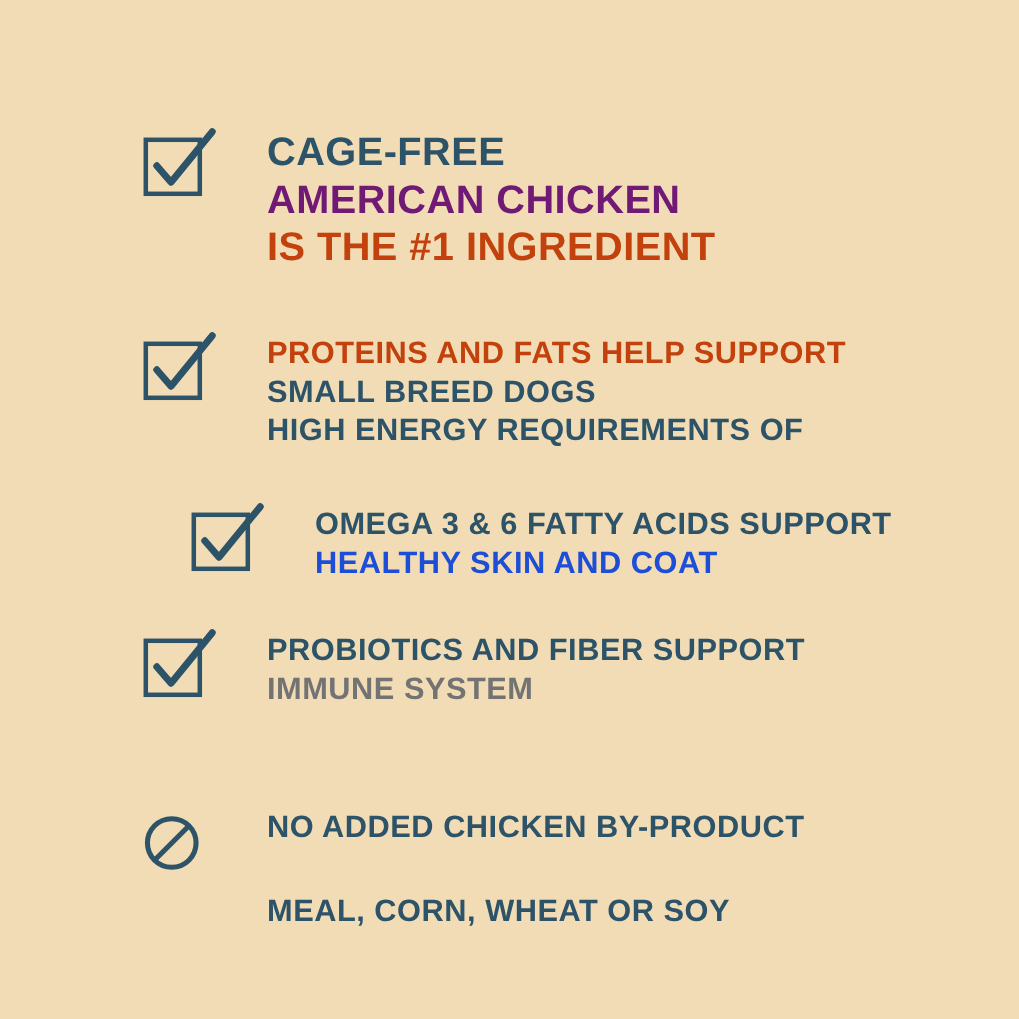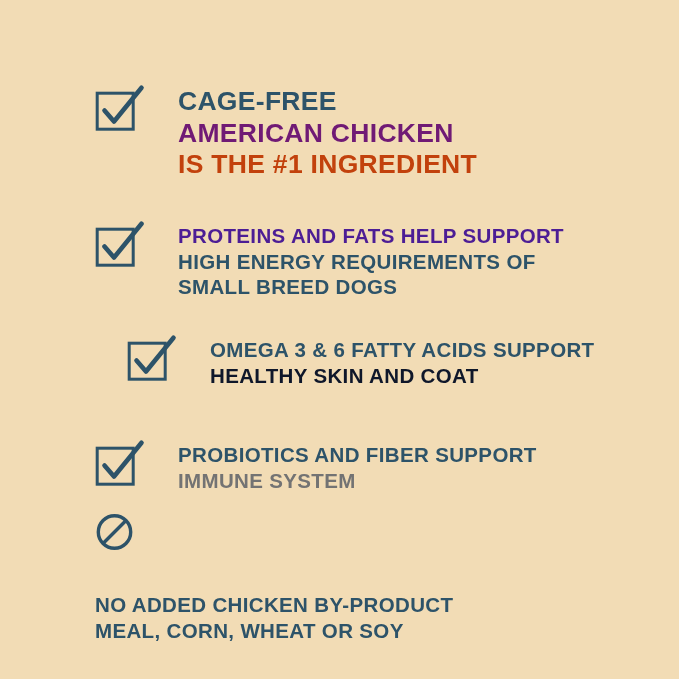--- a/index.html
+++ b/index.html
@@ -77,22 +77,22 @@
   .row-sub .text-cell .benefit-line {
     font-size: 20.5px;
     line-height: 25.5px;
     letter-spacing: 0.35px;
   }
 
   
   #row-0 { top: 86px; }
   #row-1 { top: 222px; }
   #row-2 { top: 336px; padding-left: 32px; }
-  #row-3 { top: 441px; }
-  #row-4 { top: 508px; flex-direction: column; }
+  #row-3 { top: 420px; }
+  #row-4 { top: 538px; }
 </style>
 </head>
 <body style="background: rgb(242, 220, 181);">
 
 <div id="panel" style="background: rgb(242, 220, 181);">
   <ul id="benefit-list">
 
     <li class="benefit-row row-hero" id="row-0">
       <span class="icon-cell">
         <svg width="50" height="46" viewBox="0 0 50 46" aria-hidden="true">
@@ -108,36 +108,36 @@
     </li>
 
     <li class="benefit-row row-sub" id="row-1">
       <span class="icon-cell">
         <svg width="50" height="46" viewBox="0 0 50 46" aria-hidden="true">
           <rect x="2.2" y="7.2" width="36" height="36" fill="none" stroke="#2d5369" stroke-width="3.0"></rect>
           <path d="M 9.5 24.5 L 19.0 35.5 L 46.5 1.8" fill="none" stroke="#2d5369" stroke-width="4.6" stroke-linecap="round" stroke-linejoin="round"></path>
         </svg>
       </span>
       <span class="text-cell">
-        <span class="benefit-line" style="color: #4c1d95;">PROTEINS AND FATS HELP SUPPORT</span>
+        <span class="benefit-line" style="color: #c2410c;">PROTEINS AND FATS HELP SUPPORT</span>
+        <span class="benefit-line" style="color: rgb(45, 83, 105);">SMALL BREED DOGS</span>
         <span class="benefit-line" style="color: rgb(45, 83, 105);">HIGH ENERGY REQUIREMENTS OF</span>
-        <span class="benefit-line" style="color: rgb(45, 83, 105);">SMALL BREED DOGS</span>
       </span>
     </li>
 
     <li class="benefit-row row-sub" id="row-2">
       <span class="icon-cell">
         <svg width="50" height="46" viewBox="0 0 50 46" aria-hidden="true">
           <rect x="2.2" y="7.2" width="36" height="36" fill="none" stroke="#2d5369" stroke-width="3.0"></rect>
           <path d="M 9.5 24.5 L 19.0 35.5 L 46.5 1.8" fill="none" stroke="#2d5369" stroke-width="4.6" stroke-linecap="round" stroke-linejoin="round"></path>
         </svg>
       </span>
       <span class="text-cell">
         <span class="benefit-line" style="color: rgb(45, 83, 105);">OMEGA 3 &amp; 6 FATTY ACIDS SUPPORT</span>
-        <span class="benefit-line" style="color: #0f172a;">HEALTHY SKIN AND COAT</span>
+        <span class="benefit-line" style="color: #1d4ed8;">HEALTHY SKIN AND COAT</span>
       </span>
     </li>
 
     <li class="benefit-row row-sub" id="row-3">
       <span class="icon-cell">
         <svg width="50" height="46" viewBox="0 0 50 46" aria-hidden="true">
           <rect x="2.2" y="7.2" width="36" height="36" fill="none" stroke="#2d5369" stroke-width="3.0"></rect>
           <path d="M 9.5 24.5 L 19.0 35.5 L 46.5 1.8" fill="none" stroke="#2d5369" stroke-width="4.6" stroke-linecap="round" stroke-linejoin="round"></path>
         </svg>
       </span>
@@ -149,18 +149,18 @@
 
     <li class="benefit-row row-sub" id="row-4">
       <span class="icon-cell">
         <svg width="50" height="46" viewBox="0 0 50 46" aria-hidden="true">
           <circle cx="19.5" cy="24.0" r="16.2" fill="none" stroke="#2d5369" stroke-width="3.4"></circle>
           <line x1="8.0" y1="35.5" x2="31.0" y2="12.5" stroke="#2d5369" stroke-width="3.4" stroke-linecap="butt"></line>
         </svg>
       </span>
       <span class="text-cell">
         <span class="benefit-line" style="color: rgb(45, 83, 105);">NO ADDED CHICKEN BY-PRODUCT</span>
-        <span class="benefit-line" style="color: rgb(45, 83, 105);">MEAL, CORN, WHEAT OR SOY</span>
+        <span class="benefit-line" style="color: rgb(45, 83, 105); margin-top: 30px;">MEAL, CORN, WHEAT OR SOY</span>
       </span>
     </li>
 
   </ul>
 </div>
 
 </body></html>

